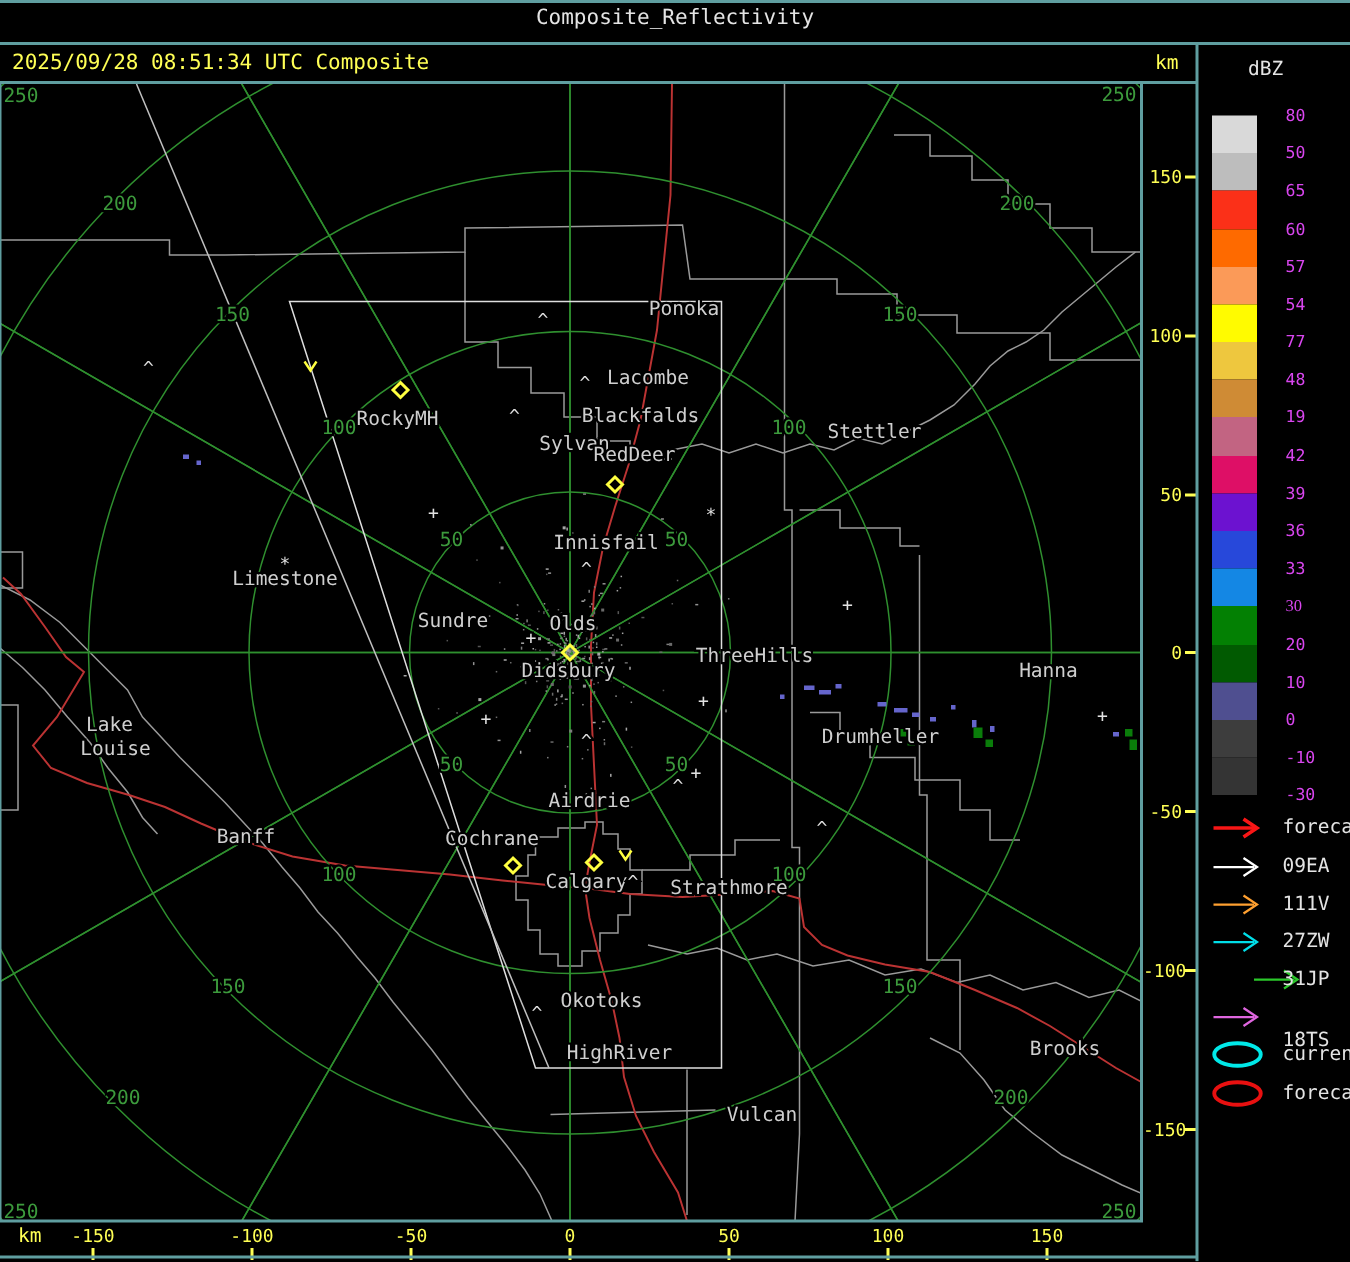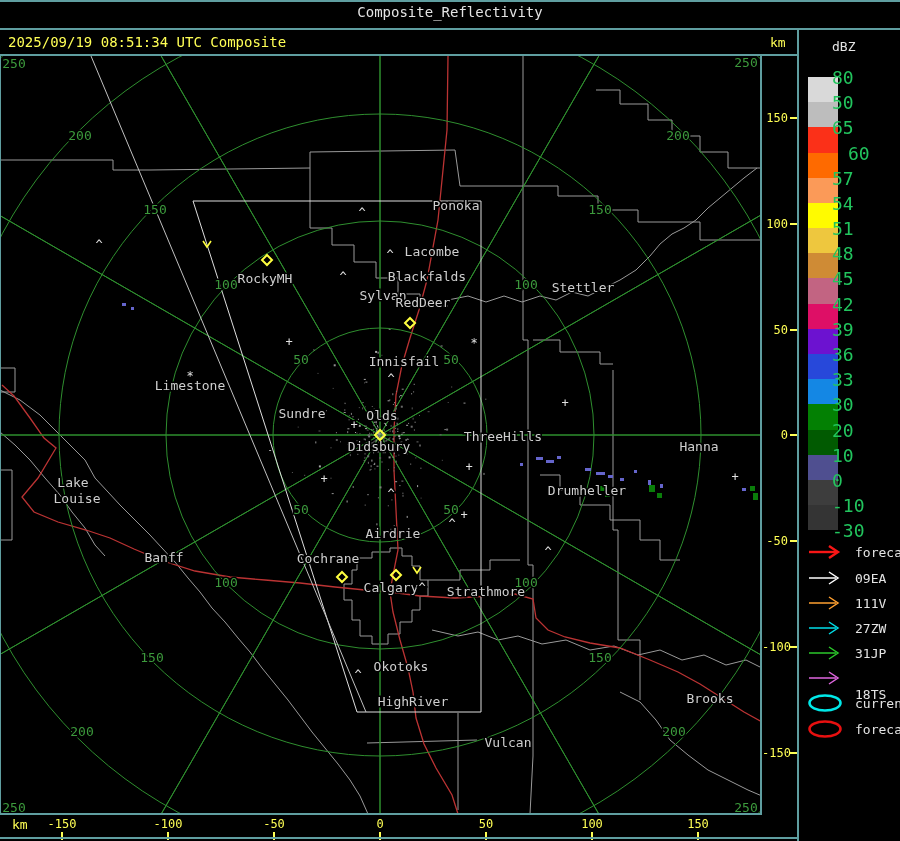--- a/index.html
+++ b/index.html
@@ -15,37 +15,37 @@
   #right-axis{position:absolute;left:762px;top:56px;width:36px;height:758px;}
   .ra-label{position:absolute;width:26px;text-align:right;color:#ffff55;font-size:12px;transform:translateY(-50%);}
   .ra-tick{position:absolute;left:28px;width:8px;height:2px;background:#ffff55;}
   #bottom-axis{position:absolute;left:0;top:814px;width:798px;height:27px;}
   .ba-label{position:absolute;top:3px;color:#ffff55;font-size:12px;transform:translateX(-50%);}
   .ba-tick{position:absolute;top:18px;width:2px;height:8px;background:#ffff55;}
   .km-bottom{position:absolute;left:12px;top:3px;color:#ffff55;font-size:13px;}
   #panel{position:absolute;left:798px;top:30px;width:102px;height:599px;background:#000;}
   .dbz{position:absolute;left:34px;top:9px;color:#e4e4e4;font-size:13px;}
   .sw{position:absolute;left:10px;width:30px;}
-  .sw-label{position:absolute;left:34px;color:#22c55e;font-size:18px;transform:translateY(-50%);}
+  .sw-label{position:absolute;left:59px;color:#d946ef;font-size:11px;transform:translateY(-50%);}
   .leg-row{position:absolute;left:8px;height:18px;}
   .leg-label{position:absolute;left:49px;color:#e4e4e4;font-size:13px;transform:translateY(-50%);}
   svg text{font-family:"DejaVu Sans Mono",monospace;paint-order:stroke;stroke:#000;stroke-width:3px;}
   text.gtext{fill:#3c9a3c;font-size:13px;}
   text.ctext{fill:#cfcfcf;font-size:13px;}
   text.mark{fill:#e2e2e2;font-size:12px;}
 </style>
 </head>
 <body>
 
 <div id="stage">
   <div class="titlebar">
     <span>Composite_Reflectivity</span>
   </div>
   <div class="infobar">
-    <span class="ts">2025/09/19 08:51:34 UTC Composite</span>
+    <span class="ts">2025/09/28 08:51:34 UTC Composite</span>
     <span class="km-top">km</span>
   </div>
 
   <svg id="map" viewBox="0 0 762 758">
       <g>
         <polyline points="0,104 113,104 113,114 150,114" fill="none" stroke="#9a9a9a" stroke-width="1"></polyline>
         <polyline points="150,114 310,112 310,96 455,94 460,130 523,130" fill="none" stroke="#9a9a9a" stroke-width="1"></polyline>
         <polyline points="523,0 523,284 528,284 528,509 533,509 533,700 530,758" fill="none" stroke="#9a9a9a" stroke-width="1"></polyline>
         <polyline points="310,112 310,172 332,172 332,189 354,189 354,206 376,206 376,222 398,222 398,238 420,238 420,250 448,250" fill="none" stroke="#9a9a9a" stroke-width="1"></polyline>
         <polyline points="448,244 468,240 486,246 504,240 522,246 540,240 556,244 572,236 588,240 604,232 620,224 636,214 650,200 660,188 672,178 684,172 696,164 708,152 720,142 732,132 744,122 757,112" fill="none" stroke="#9a9a9a" stroke-width="1"></polyline>
@@ -535,41 +535,41 @@
   <div id="panel">
     <div class="dbz">dBZ</div>
     <div id="swatches">
         <div class="sw" style="top: 47px; height: 25.18px; background: rgb(217, 217, 217);"></div>
         <div class="sw-label" style="top: 47px;">80</div>
         <div class="sw" style="top: 72.18px; height: 25.18px; background: rgb(189, 189, 189);"></div>
         <div class="sw-label" style="top: 72.18px;">50</div>
         <div class="sw" style="top: 97.36px; height: 25.18px; background: rgb(251, 48, 24);"></div>
         <div class="sw-label" style="top: 97.36px;">65</div>
         <div class="sw" style="top: 122.54px; height: 25.18px; background: rgb(254, 106, 0);"></div>
-        <div class="sw-label" style="top: 122.54px; margin-left: 16px;">60</div>
+        <div class="sw-label" style="top: 122.54px;">60</div>
         <div class="sw" style="top: 147.72px; height: 25.18px; background: rgb(251, 154, 88);"></div>
         <div class="sw-label" style="top: 147.72px;">57</div>
         <div class="sw" style="top: 172.9px; height: 25.18px; background: rgb(255, 251, 0);"></div>
         <div class="sw-label" style="top: 172.9px;">54</div>
         <div class="sw" style="top: 198.08px; height: 25.18px; background: rgb(238, 199, 62);"></div>
-        <div class="sw-label" style="top: 198.08px;">51</div>
+        <div class="sw-label" style="top: 198.08px;">77</div>
         <div class="sw" style="top: 223.26px; height: 25.18px; background: rgb(207, 139, 53);"></div>
         <div class="sw-label" style="top: 223.26px;">48</div>
         <div class="sw" style="top: 248.44px; height: 25.18px; background: rgb(194, 100, 130);"></div>
-        <div class="sw-label" style="top: 248.44px;">45</div>
+        <div class="sw-label" style="top: 248.44px;">19</div>
         <div class="sw" style="top: 273.62px; height: 25.18px; background: rgb(222, 15, 102);"></div>
         <div class="sw-label" style="top: 273.62px;">42</div>
         <div class="sw" style="top: 298.8px; height: 25.18px; background: rgb(108, 18, 208);"></div>
         <div class="sw-label" style="top: 298.8px;">39</div>
         <div class="sw" style="top: 323.98px; height: 25.18px; background: rgb(39, 72, 218);"></div>
         <div class="sw-label" style="top: 323.98px;">36</div>
         <div class="sw" style="top: 349.16px; height: 25.18px; background: rgb(20, 135, 228);"></div>
         <div class="sw-label" style="top: 349.16px;">33</div>
         <div class="sw" style="top: 374.34px; height: 25.18px; background: rgb(3, 128, 3);"></div>
-        <div class="sw-label" style="top: 374.34px;">30</div>
+        <div class="sw-label" style="top: 374.34px; font-family: Liberation Serif, serif;">30</div>
         <div class="sw" style="top: 399.52px; height: 25.18px; background: rgb(1, 90, 1);"></div>
         <div class="sw-label" style="top: 399.52px;">20</div>
         <div class="sw" style="top: 424.7px; height: 25.18px; background: rgb(79, 79, 144);"></div>
         <div class="sw-label" style="top: 424.7px;">10</div>
         <div class="sw" style="top: 449.88px; height: 25.18px; background: rgb(61, 61, 61);"></div>
         <div class="sw-label" style="top: 449.88px;">0</div>
         <div class="sw" style="top: 475.06px; height: 25.18px; background: rgb(52, 52, 52);"></div>
         <div class="sw-label" style="top: 475.06px;">-10</div>
         <div class="sw-label" style="top: 500.24px;">-30</div>
       </div>
@@ -583,21 +583,21 @@
             <polyline points="23,3 32,9 23,15" fill="none" stroke="#ffffff" stroke-width="1.5"></polyline>
           </svg><div class="leg-label" style="top: 9px;">09EA</div></div>
         <div class="leg-row" style="top: 564px; width: 94px;"><svg width="40" height="18">
             <line x1="3" y1="9" x2="30" y2="9" stroke="#ffa030" stroke-width="1.5"></line>
             <polyline points="23,3 32,9 23,15" fill="none" stroke="#ffa030" stroke-width="1.5"></polyline>
           </svg><div class="leg-label" style="top: 9px;">111V</div></div>
         <div class="leg-row" style="top: 589px; width: 94px;"><svg width="40" height="18">
             <line x1="3" y1="9" x2="30" y2="9" stroke="#00dee8" stroke-width="1.5"></line>
             <polyline points="23,3 32,9 23,15" fill="none" stroke="#00dee8" stroke-width="1.5"></polyline>
           </svg><div class="leg-label" style="top: 9px;">27ZW</div></div>
-        <div class="leg-row" style="top: 614px; width: 94px;"><svg width="40" height="18">
+        <div class="leg-row" style="top: 614px; width: 94px; text-align: center;"><svg width="40" height="18">
             <line x1="3" y1="9" x2="30" y2="9" stroke="#2bc82b" stroke-width="1.5"></line>
             <polyline points="23,3 32,9 23,15" fill="none" stroke="#2bc82b" stroke-width="1.5"></polyline>
           </svg><div class="leg-label" style="top: 9px;">31JP</div></div>
         <div class="leg-row" style="top: 639px; width: 94px;"><svg width="40" height="18">
             <line x1="3" y1="9" x2="30" y2="9" stroke="#df66df" stroke-width="1.5"></line>
             <polyline points="23,3 32,9 23,15" fill="none" stroke="#df66df" stroke-width="1.5"></polyline>
           </svg><div class="leg-label" style="top: 25px;">18TS</div></div>
         <div class="leg-row" style="top: 664px; width: 94px;"><svg width="40" height="18">
             <ellipse cx="19" cy="9" rx="15.5" ry="7.5" fill="none" stroke="#00e8e8" stroke-width="2.6"></ellipse>
           </svg><div class="leg-label" style="top: 9px;">current</div></div>

